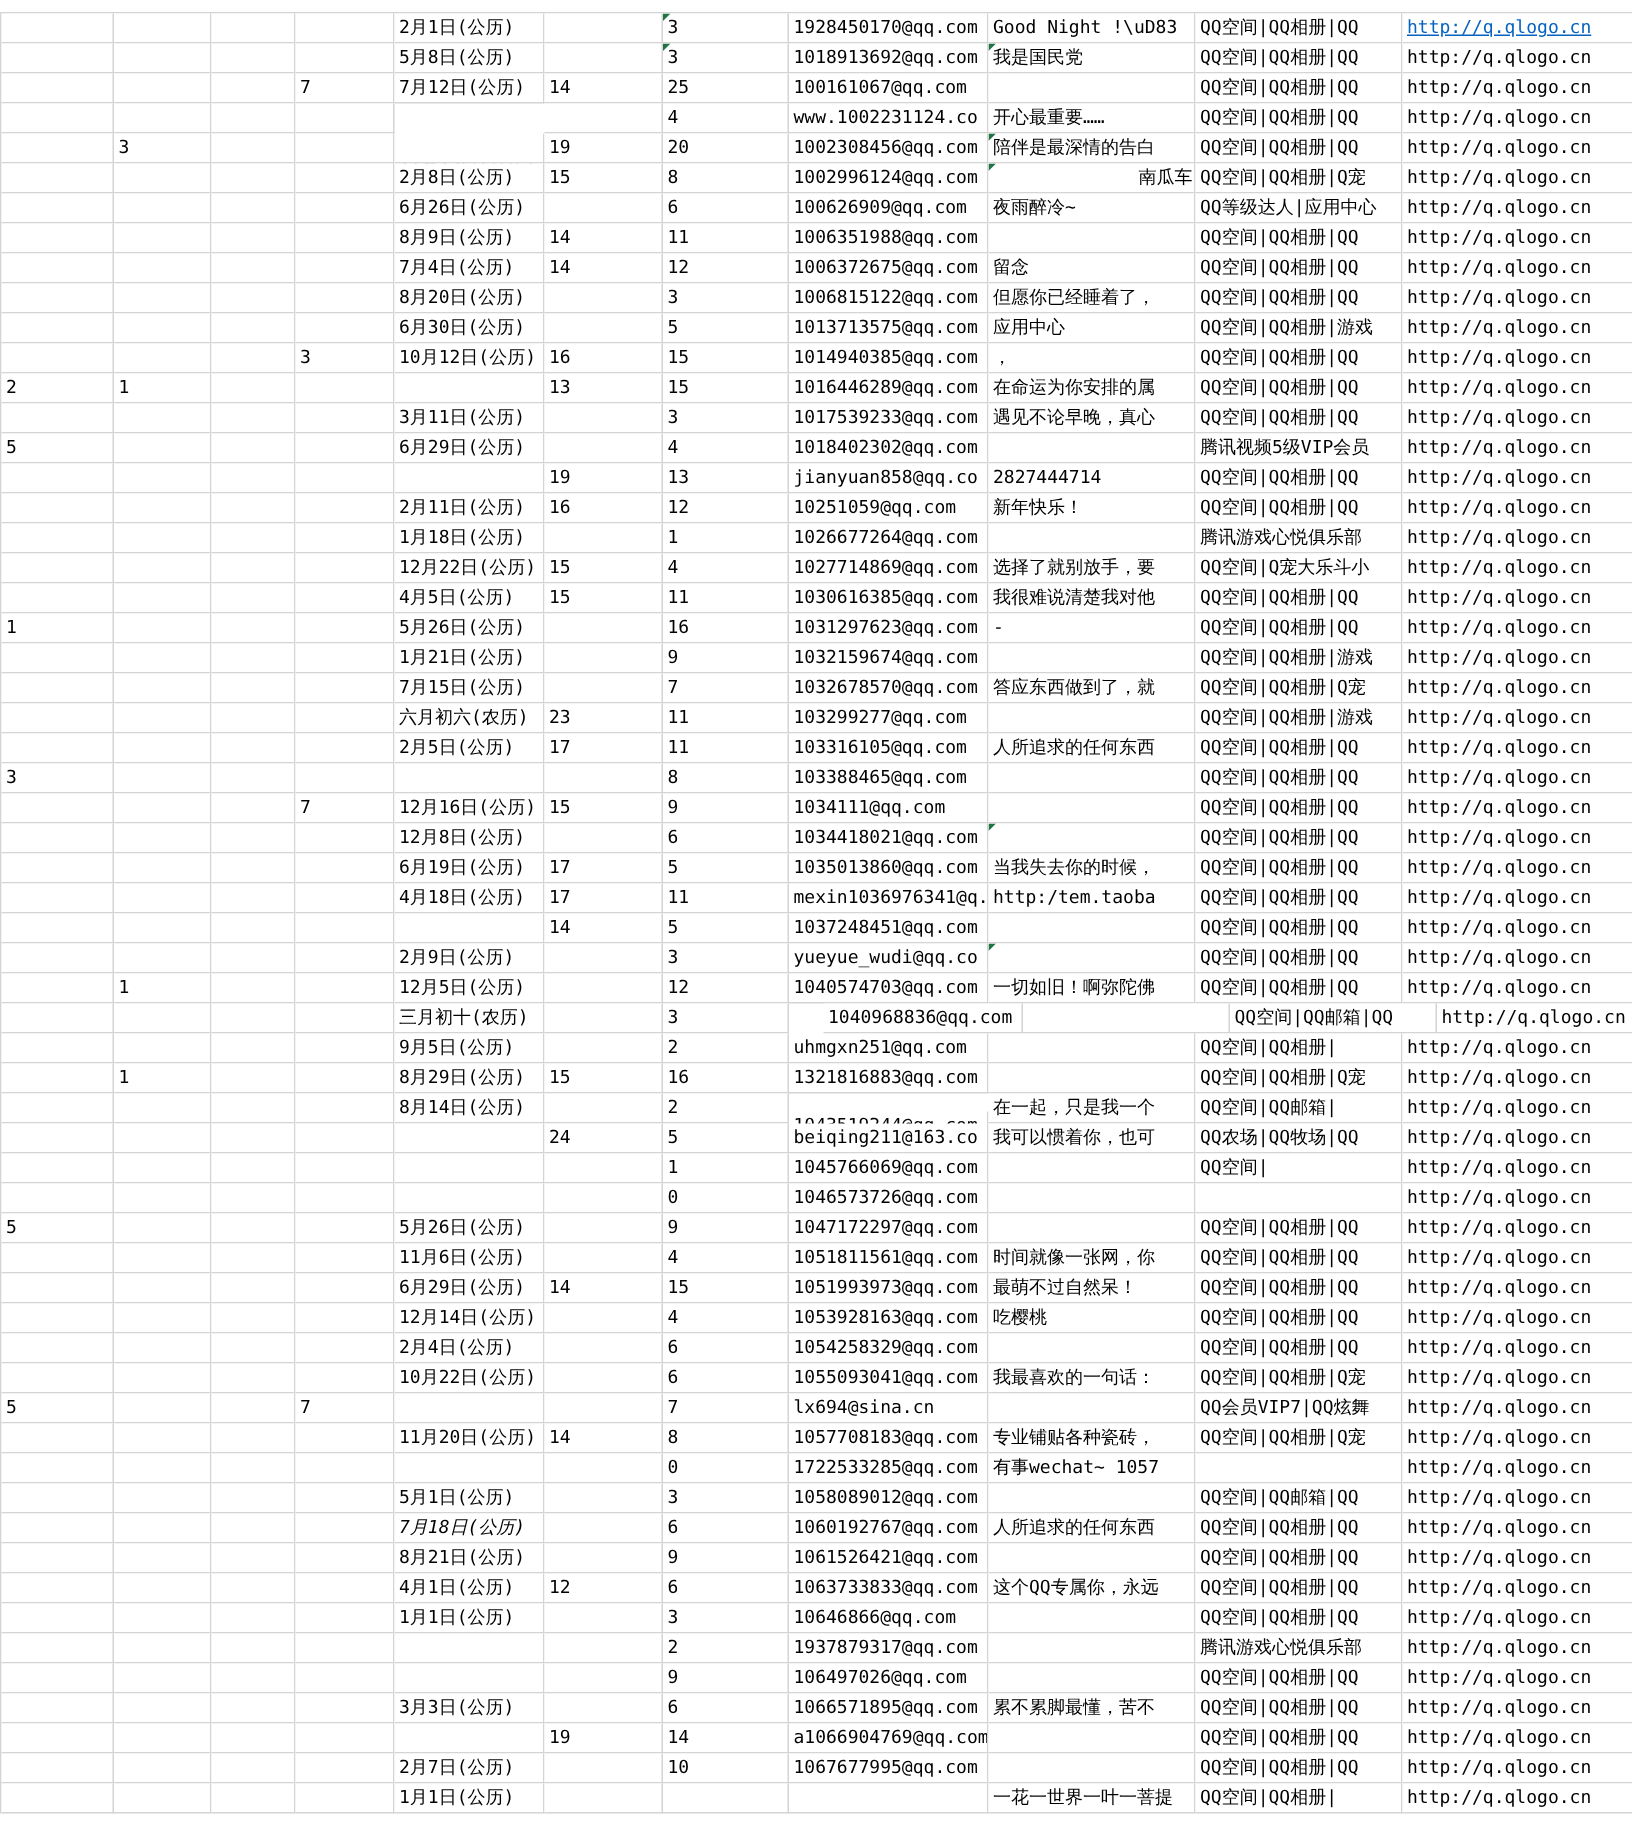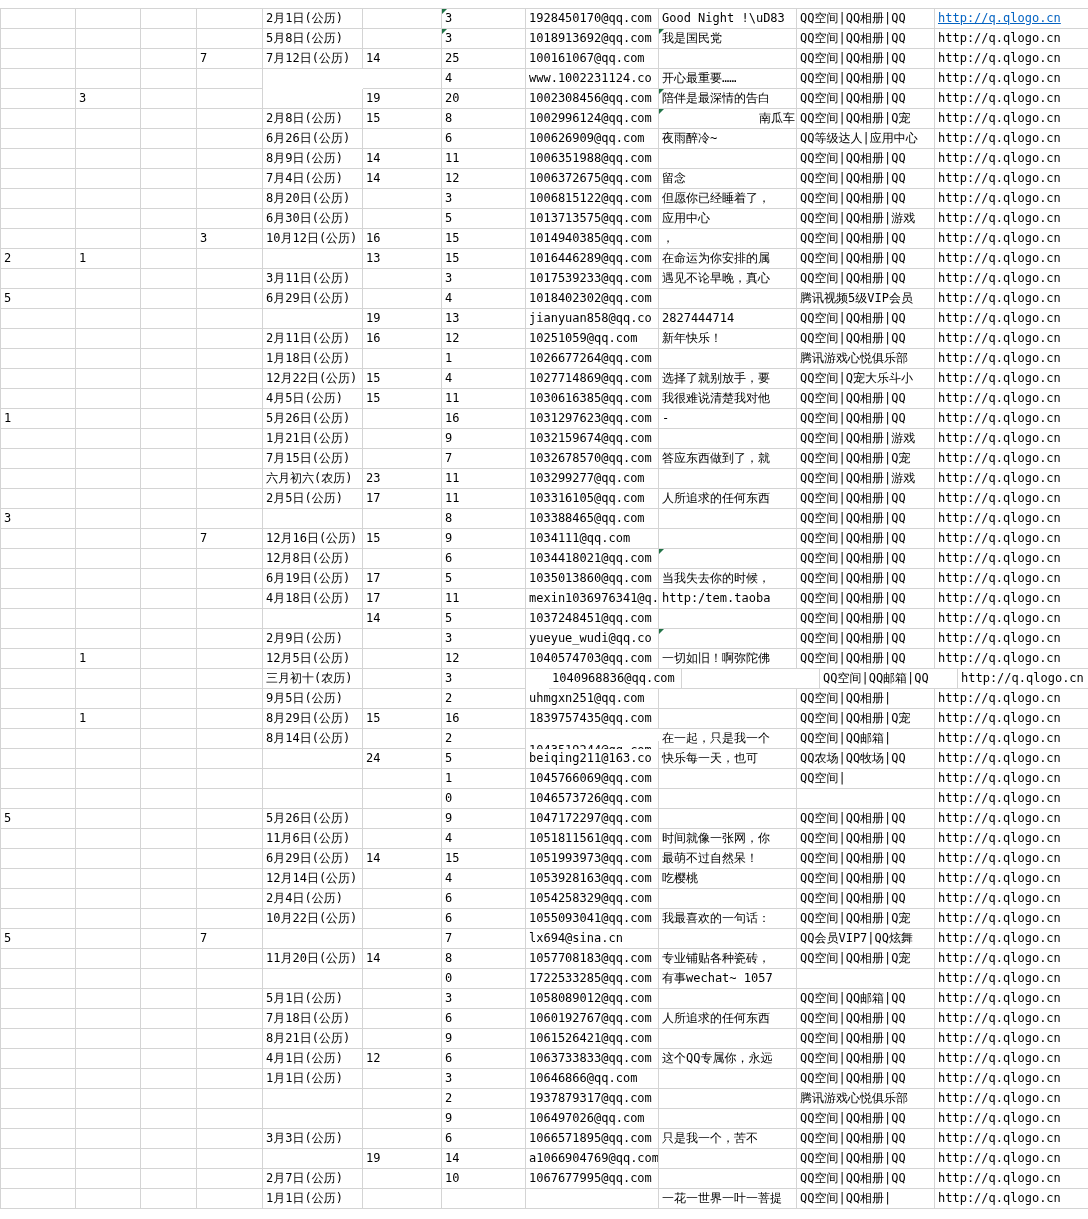--- a/index.html
+++ b/index.html
@@ -504,21 +504,21 @@
           <div class="cell link" style="width: 154px;"><span>http://q.qlogo.cn</span></div>
         </div>
         <div class="row">
           <div class="cell" style="width: 75px;"><span></span></div>
           <div class="cell" style="width: 65px;"><span>1</span></div>
           <div class="cell" style="width: 56px;"><span></span></div>
           <div class="cell" style="width: 66px;"><span></span></div>
           <div class="cell" style="width: 100px;"><span>8月29日(公历)</span></div>
           <div class="cell" style="width: 79px;"><span>15</span></div>
           <div class="cell" style="width: 84px;"><span>16</span></div>
-          <div class="cell" style="width: 133px;"><span>1839757435@qq.com</span></div>
+          <div class="cell" style="width: 133px;"><span>1321816883@qq.com</span></div>
           <div class="cell" style="width: 138px;"><span></span></div>
           <div class="cell" style="width: 138px;"><span>QQ空间|QQ相册|Q宠</span></div>
           <div class="cell link" style="width: 154px;"><span>http://q.qlogo.cn</span></div>
         </div>
         <div class="row">
           <div class="cell" style="width: 75px;"><span></span></div>
           <div class="cell" style="width: 65px;"><span></span></div>
           <div class="cell" style="width: 56px;"><span></span></div>
           <div class="cell" style="width: 66px;"><span></span></div>
           <div class="cell" style="width: 100px;"><span>8月14日(公历)</span></div>
@@ -531,21 +531,21 @@
         </div>
         <div class="row">
           <div class="cell" style="width: 75px;"><span></span></div>
           <div class="cell" style="width: 65px;"><span></span></div>
           <div class="cell" style="width: 56px;"><span></span></div>
           <div class="cell" style="width: 66px;"><span></span></div>
           <div class="cell" style="width: 100px;"><span></span></div>
           <div class="cell" style="width: 79px;"><span>24</span></div>
           <div class="cell" style="width: 84px;"><span>5</span></div>
           <div class="cell" style="width: 133px;"><span>beiqing211@163.co</span></div>
-          <div class="cell" style="width: 138px;"><span>快乐每一天，也可</span></div>
+          <div class="cell" style="width: 138px;"><span>我可以惯着你，也可</span></div>
           <div class="cell" style="width: 138px;"><span>QQ农场|QQ牧场|QQ</span></div>
           <div class="cell link" style="width: 154px;"><span>http://q.qlogo.cn</span></div>
         </div>
         <div class="row">
           <div class="cell" style="width: 75px;"><span></span></div>
           <div class="cell" style="width: 65px;"><span></span></div>
           <div class="cell" style="width: 56px;"><span></span></div>
           <div class="cell" style="width: 66px;"><span></span></div>
           <div class="cell" style="width: 100px;"><span></span></div>
           <div class="cell" style="width: 79px;"><span></span></div>
@@ -696,21 +696,21 @@
           <div class="cell" style="width: 133px;"><span>1058089012@qq.com</span></div>
           <div class="cell" style="width: 138px;"><span></span></div>
           <div class="cell" style="width: 138px;"><span>QQ空间|QQ邮箱|QQ</span></div>
           <div class="cell link" style="width: 154px;"><span>http://q.qlogo.cn</span></div>
         </div>
         <div class="row">
           <div class="cell" style="width: 75px;"><span></span></div>
           <div class="cell" style="width: 65px;"><span></span></div>
           <div class="cell" style="width: 56px;"><span></span></div>
           <div class="cell" style="width: 66px;"><span></span></div>
-          <div class="cell" style="width: 100px;"><span>7月18日(公历)</span></div>
+          <div class="cell" style="width: 100px; font-style: italic;"><span>7月18日(公历)</span></div>
           <div class="cell" style="width: 79px;"><span></span></div>
           <div class="cell" style="width: 84px;"><span>6</span></div>
           <div class="cell" style="width: 133px;"><span>1060192767@qq.com</span></div>
           <div class="cell" style="width: 138px;"><span> 人所追求的任何东西</span></div>
           <div class="cell" style="width: 138px;"><span>QQ空间|QQ相册|QQ</span></div>
           <div class="cell link" style="width: 154px;"><span>http://q.qlogo.cn</span></div>
         </div>
         <div class="row">
           <div class="cell" style="width: 75px;"><span></span></div>
           <div class="cell" style="width: 65px;"><span></span></div>
@@ -778,21 +778,21 @@
         </div>
         <div class="row">
           <div class="cell" style="width: 75px;"><span></span></div>
           <div class="cell" style="width: 65px;"><span></span></div>
           <div class="cell" style="width: 56px;"><span></span></div>
           <div class="cell" style="width: 66px;"><span></span></div>
           <div class="cell" style="width: 100px;"><span>3月3日(公历)</span></div>
           <div class="cell" style="width: 79px;"><span></span></div>
           <div class="cell" style="width: 84px;"><span>6</span></div>
           <div class="cell" style="width: 133px;"><span>1066571895@qq.com</span></div>
-          <div class="cell" style="width: 138px;"><span>只是我一个，苦不</span></div>
+          <div class="cell" style="width: 138px;"><span>累不累脚最懂，苦不</span></div>
           <div class="cell" style="width: 138px;"><span>QQ空间|QQ相册|QQ</span></div>
           <div class="cell link" style="width: 154px;"><span>http://q.qlogo.cn</span></div>
         </div>
         <div class="row">
           <div class="cell" style="width: 75px;"><span></span></div>
           <div class="cell" style="width: 65px;"><span></span></div>
           <div class="cell" style="width: 56px;"><span></span></div>
           <div class="cell" style="width: 66px;"><span></span></div>
           <div class="cell" style="width: 100px;"><span></span></div>
           <div class="cell" style="width: 79px;"><span>19</span></div>

